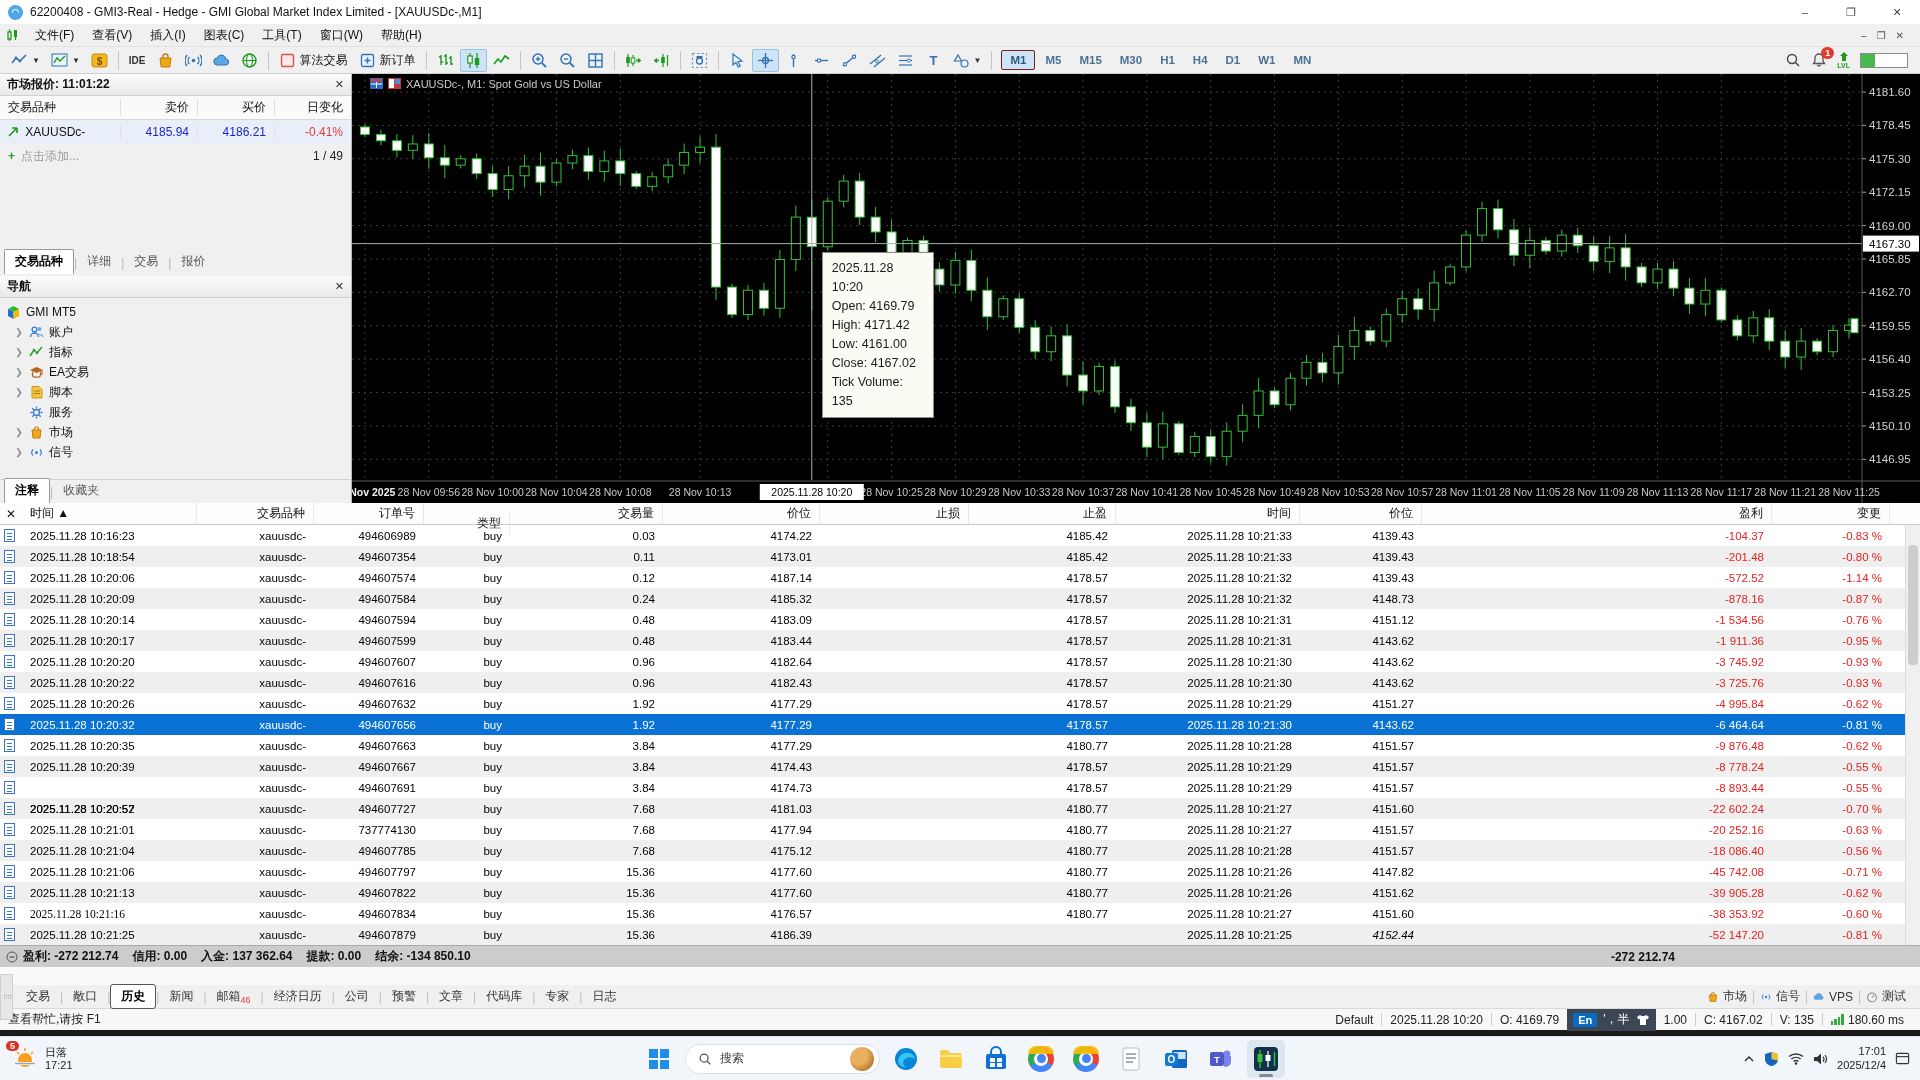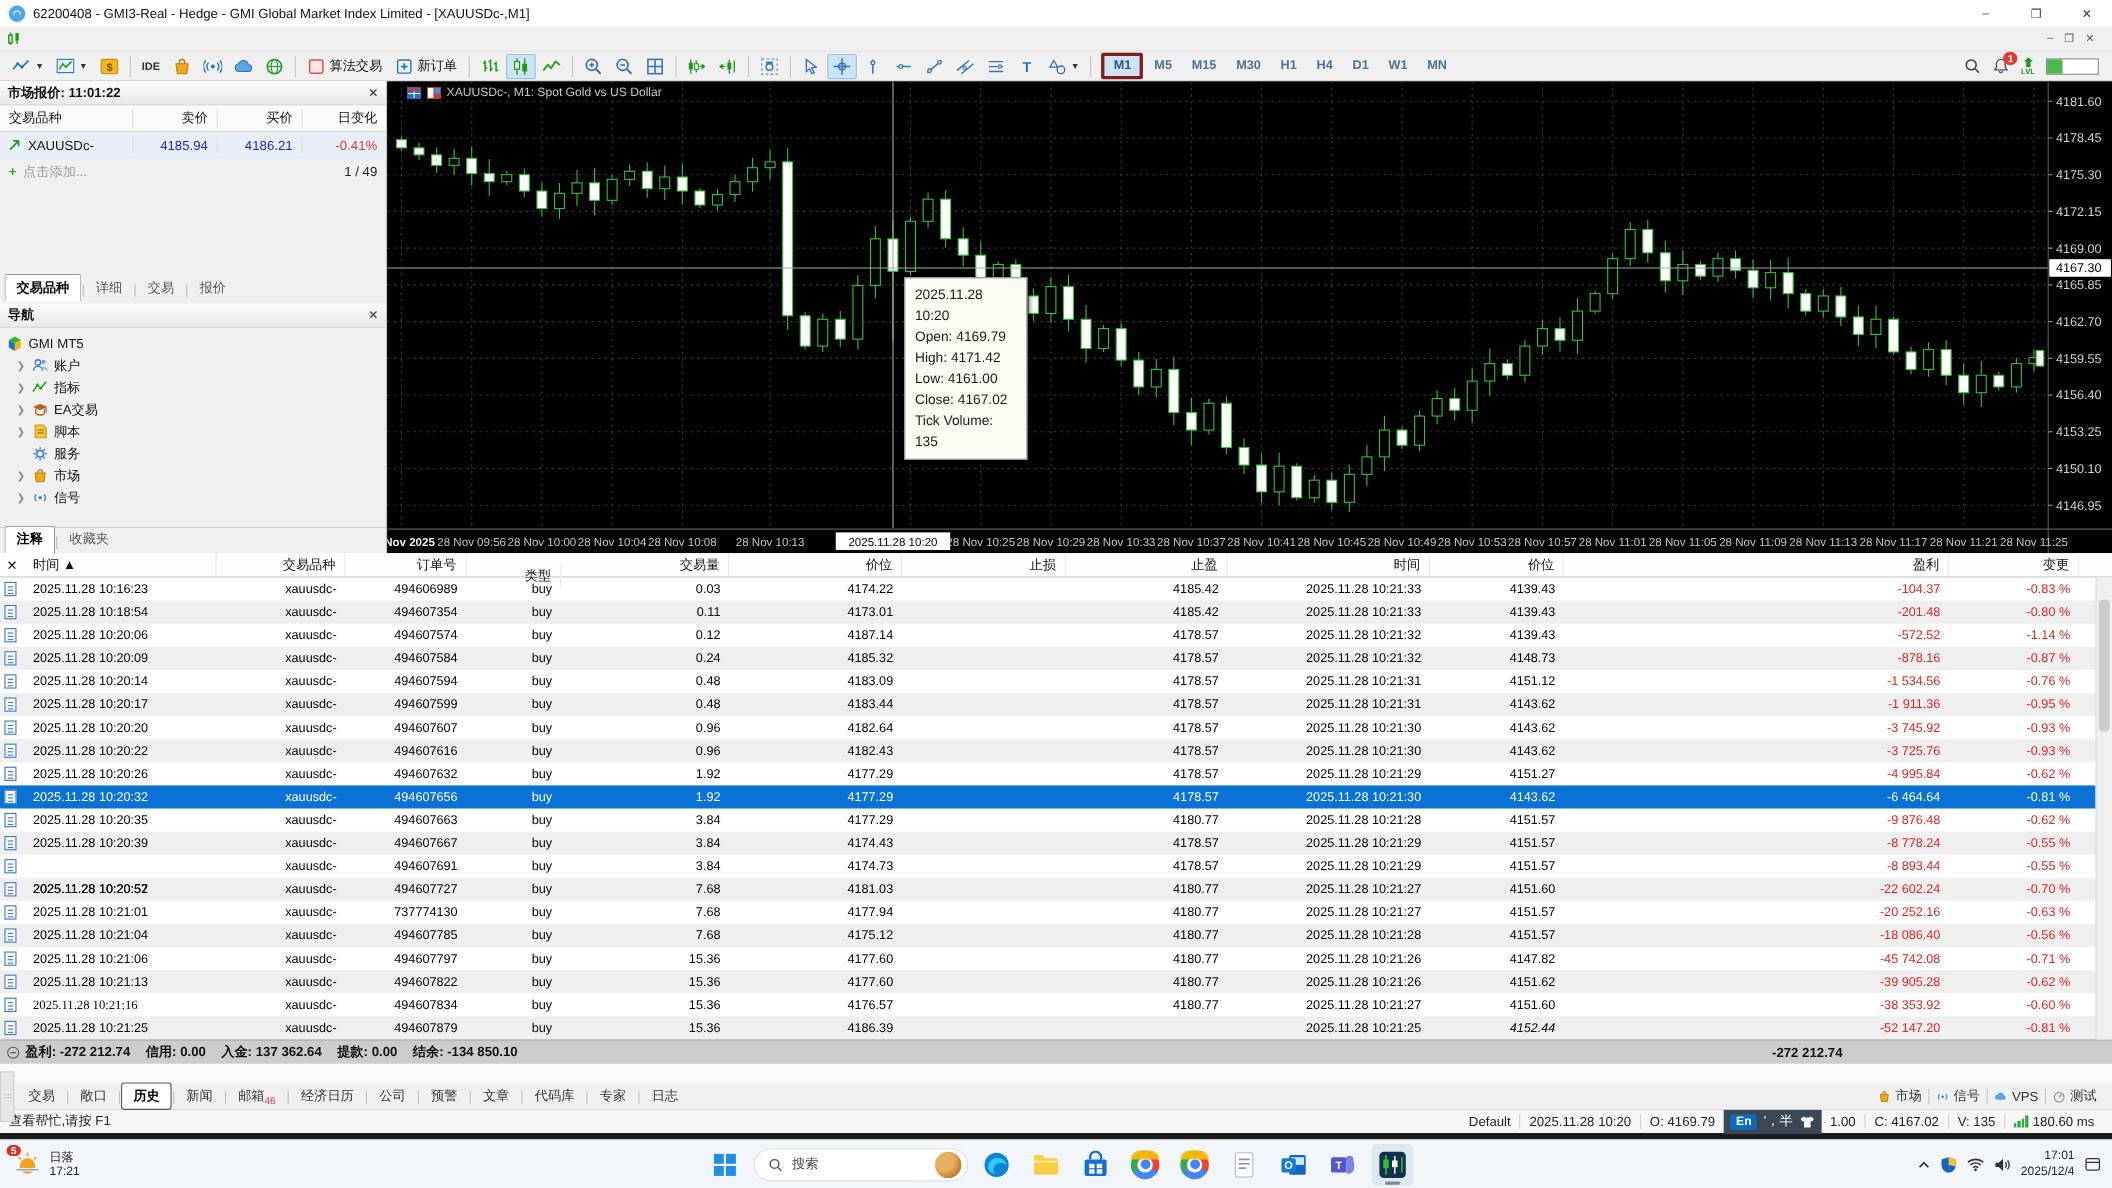--- a/index.html
+++ b/index.html
@@ -20,21 +20,21 @@
   #menubar .child-btns { margin-left:auto; display:flex; gap:10px; padding-right:10px; color:#555; font-size:10px; }
 
   
   #toolbar { height:28px; display:flex; align-items:center; background:#f0f0f0; border-top:1px solid #e2e2e2; border-bottom:1px solid #cfcfcf; padding:0 6px; gap:1px; }
   .tb-btn { height:23px; min-width:25px; display:flex; align-items:center; justify-content:center; gap:4px; padding:0 4px; border-radius:2px; border:1px solid transparent; }
   .tb-btn.active { background:#cde3f6; border-color:#98c2e6; }
   .tb-btn .lbl { font-size:12px; color:#111; }
   .tb-sep { width:1px; height:19px; background:#c6c6c6; margin:0 4px; }
   .tb-caret { font-size:8px; color:#333; }
   .tf-btn { padding:3px 8px; color:#4a7296; font-weight:bold; font-size:11.5px; border-radius:2px; }
-  .tf-btn.active { background:#cde3f6; border:3px solid #7f1d1d; color:#2d5a80; }
+  .tf-btn.active { background:#cde3f6; border:1px solid #7f1d1d; color:#2d5a80; }
   #toolbar-right { margin-left:auto; display:flex; align-items:center; gap:10px; padding-right:6px; }
   #notif-badge { position:absolute; top:-5px; right:-7px; background:#e03c31; color:#fff; border-radius:8px; font-size:9px; padding:1px 4px; font-weight:bold; }
   #lvl-box { display:flex; flex-direction:column; align-items:center; line-height:1; }
   #lvl-box .lvl-txt { font-size:7px; font-weight:bold; color:#1c9a1c; }
   #progress-frame { width:48px; height:15px; border:1px solid #8a8a8a; background:#fff; }
   #progress-fill { height:100%; width:30%; background:#49b84d; }
 
   
   #main-top { height:429px; display:flex; position:relative; }
   #left-panel { width:352px; background:#f0f0f0; border-right:1px solid #b8b8b8; position:relative; }
@@ -59,21 +59,21 @@
   #navigator { position:absolute; top:202px; left:0; right:0; }
   .tree { background:#f0f0f0; padding:4px 0 0 6px; }
   .tree-row { height:20px; display:flex; align-items:center; gap:5px; }
   .tree-chevron { width:10px; color:#8a8a8a; font-size:9px; text-align:center; }
   .tree-label { color:#111; }
   #nav-tabs { bottom:0; top:auto; border-top:1px solid #cfcfcf; }
 
   
   #chart-area { flex:1; position:relative; background:#000; }
   #chart-svg { position:absolute; inset:0; }
-  #chart-title { position:absolute; left:8px; top:4px; display:flex; align-items:flex-end; gap:5px; color:#c9c9c9; font-size:11px; z-index:3;padding-left:10px; }
+  #chart-title { position:absolute; left:8px; top:4px; display:flex; align-items:flex-start; gap:5px; color:#c9c9c9; font-size:11px; z-index:3;padding-left:10px; }
   #chart-tooltip { position:absolute; width:112px; background:#fbfbf4; border:1px solid #8a8a8a; box-shadow:2px 2px 4px rgba(0,0,0,.5); padding:6px 9px; color:#1a1a1a; font-size:12.5px; line-height:19px; z-index:5; }
 
   
   #history { background:#fff; }
   #hist-header { height:22px; display:flex; align-items:center; background:#fdfdfd; border-bottom:1px solid #c9c9c9; color:#111; }
   .h-cell { padding:0 8px; border-right:1px solid #e8e8e8; height:100%; display:flex; align-items:center; }
   .h-right { justify-content:flex-end; }
   .hist-row { height:21px; display:flex; align-items:center; font-size:11.5px; }
   .hist-row:nth-child(even) { background:#efefef; }
   .hist-row.selected { background:#0a72d4 !important; color:#fff; }
@@ -146,20 +146,29 @@
 <div id="menubar">
   <span style="margin-right:4px;">
     <svg width="14" height="14" viewBox="0 0 14 14">
         <rect x="2" y="4" width="3" height="7" fill="none" stroke="#1c9a1c" stroke-width="1.3"></rect>
         <line x1="3.5" y1="1.5" x2="3.5" y2="4" stroke="#1c9a1c" stroke-width="1.3"></line>
         <line x1="3.5" y1="11" x2="3.5" y2="13" stroke="#1c9a1c" stroke-width="1.3"></line>
         <rect x="8" y="2" width="3" height="7" fill="#1c9a1c"></rect>
         <line x1="9.5" y1="9" x2="9.5" y2="12" stroke="#1c9a1c" stroke-width="1.3"></line>
       </svg>
   </span>
+  <div id="menu-items" style="display:flex;">
+      <div class="menu-item">文件(F)</div>
+      <div class="menu-item">查看(V)</div>
+      <div class="menu-item">插入(I)</div>
+      <div class="menu-item">图表(C)</div>
+      <div class="menu-item">工具(T)</div>
+      <div class="menu-item">窗口(W)</div>
+      <div class="menu-item">帮助(H)</div>
+    </div>
   <div class="child-btns">
     <span>–</span>
     <span>❐</span>
     <span>✕</span>
   </div>
 </div>
 
 <div id="toolbar">
   <div id="toolbar-buttons" style="display:flex;align-items:center;gap:1px;">
       <div class="tb-btn">

